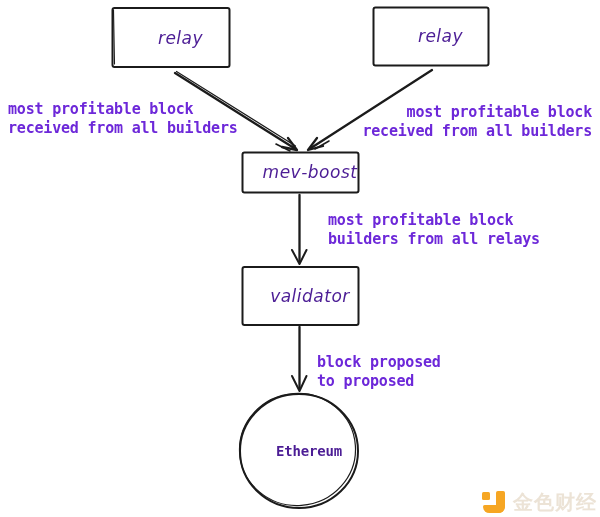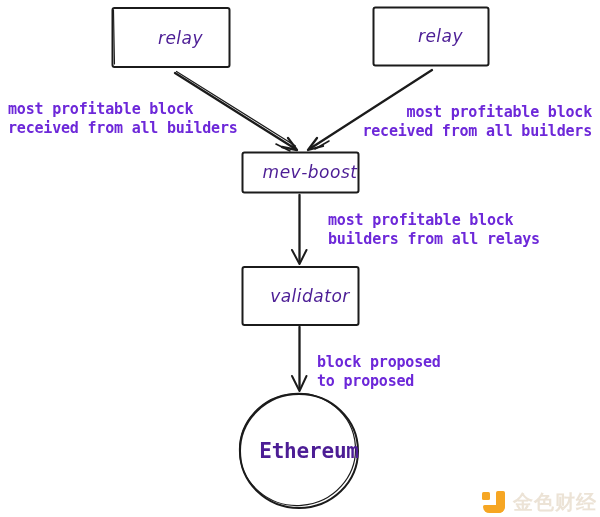--- a/index.html
+++ b/index.html
@@ -87,21 +87,21 @@
   </svg>
 
   <div class="node" style="left:112px;top:8px;width:117px;height:59px;">relay</div>
 
   <div class="node" style="left:373px;top:7px;width:115px;height:58px;">relay</div>
 
   <div class="node" style="left:242px;top:152px;width:116px;height:40px;">mev-boost</div>
 
   <div class="node" style="left:242px;top:267px;width:116px;height:58px;font-style:italic;">validator</div>
 
-  <div class="node" style="left:240px;top:423px;width:118px;height:56px;font-family:'DejaVu Sans Mono',monospace;font-style:normal;font-weight:700;font-size:21px;letter-spacing:-0.2px;">Ethereum</div>
+  <div class="node" style="left:240px;top:423px;width:118px;height:56px;font-family:'DejaVu Sans Mono',monospace;font-style:normal;font-weight:700;font-size:14px;letter-spacing:-0.2px;">Ethereum</div>
 
   <div class="edge-label" style="left:8px;top:100px;">
     <span>most profitable block</span>
     <span>received from all builders</span>
   </div>
 
   <div class="edge-label align-right" style="right:8px;top:103px;">
     <span>most profitable block</span>
     <span>received from all builders</span>
   </div>

